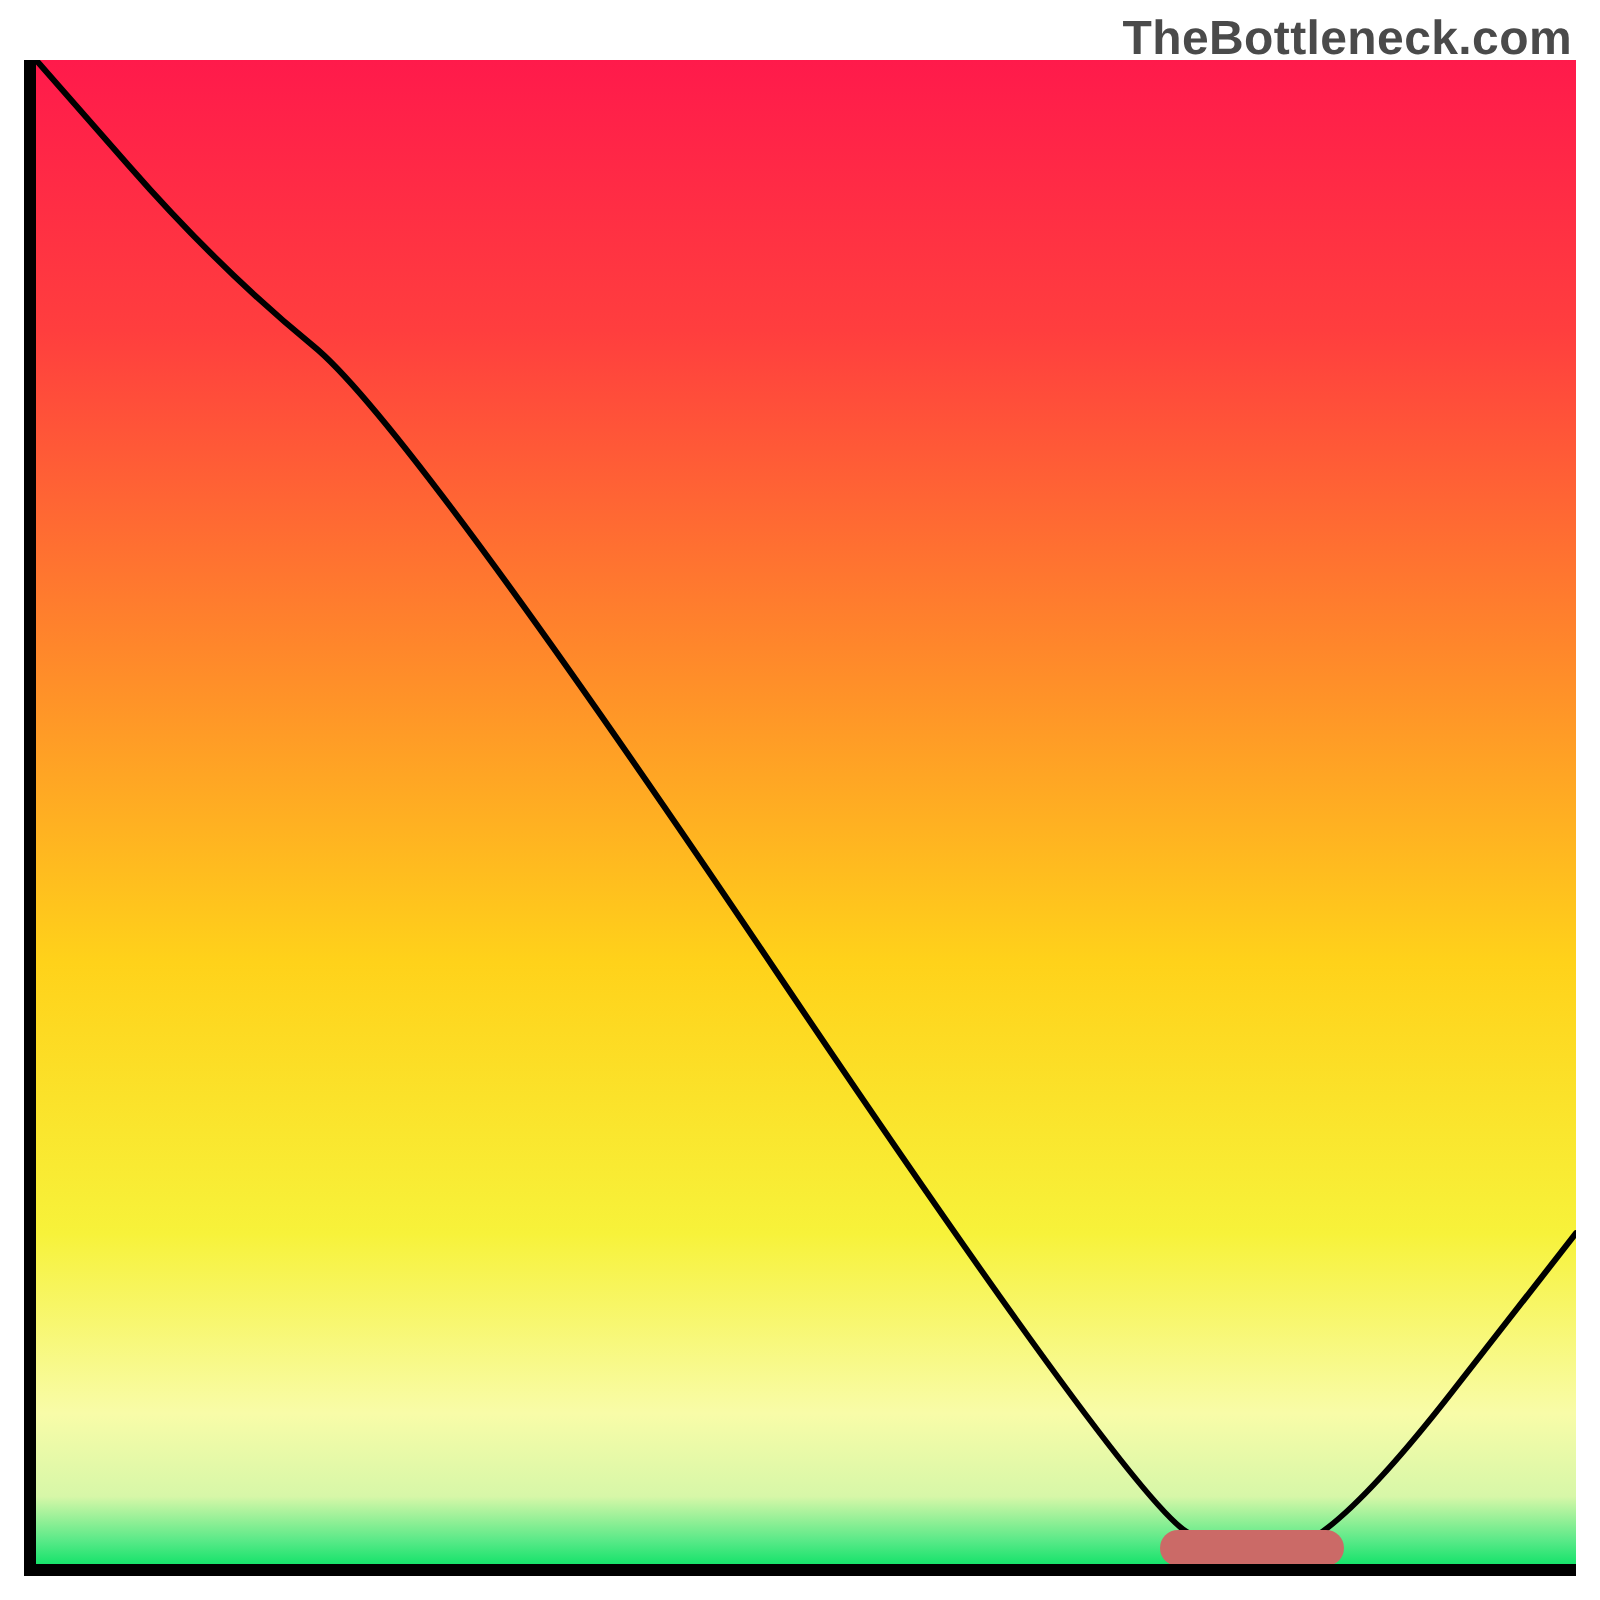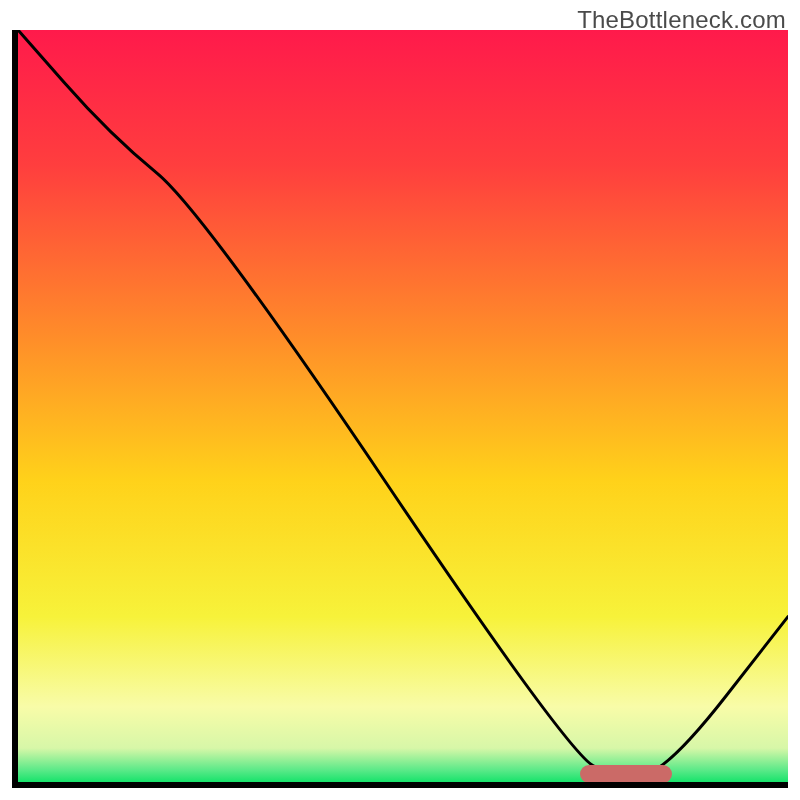--- a/index.html
+++ b/index.html
@@ -14,21 +14,21 @@
   .stage {
     position: relative;
     width: 800px;
     height: 800px;
   }
   .watermark {
     position: absolute;
     top: 6px;
     right: 14px;
     font-size: 24px;
-    font-weight: 400;
+    font-weight: 700;
     color: #4a4a4a;
     letter-spacing: 0.2px;
     user-select: none;
   }
   .plot-frame {
     position: absolute;
     left: 12px;
     top: 30px;
     width: 776px;
     height: 758px;

